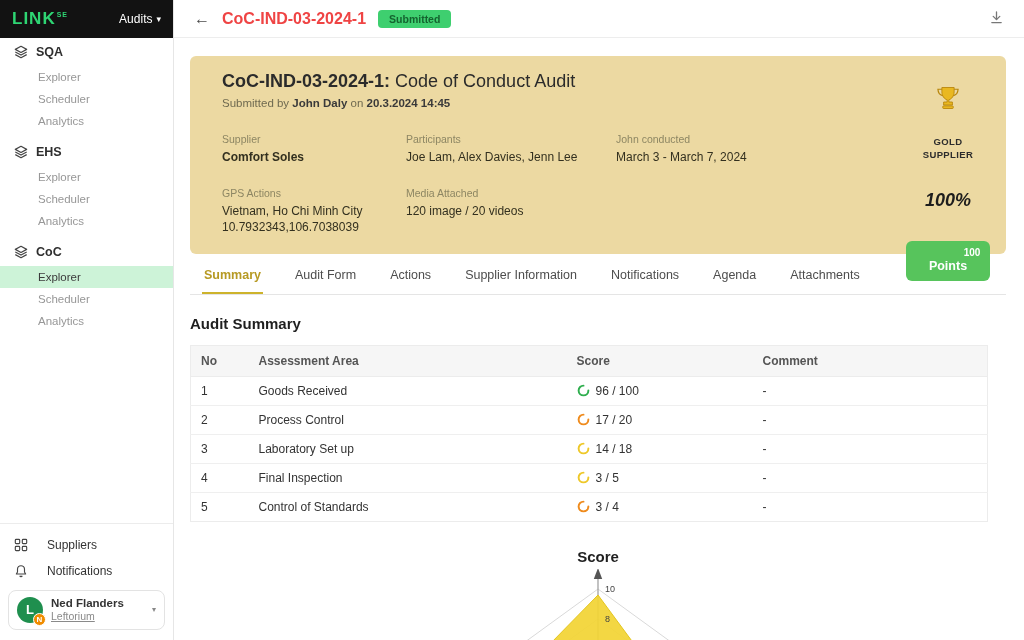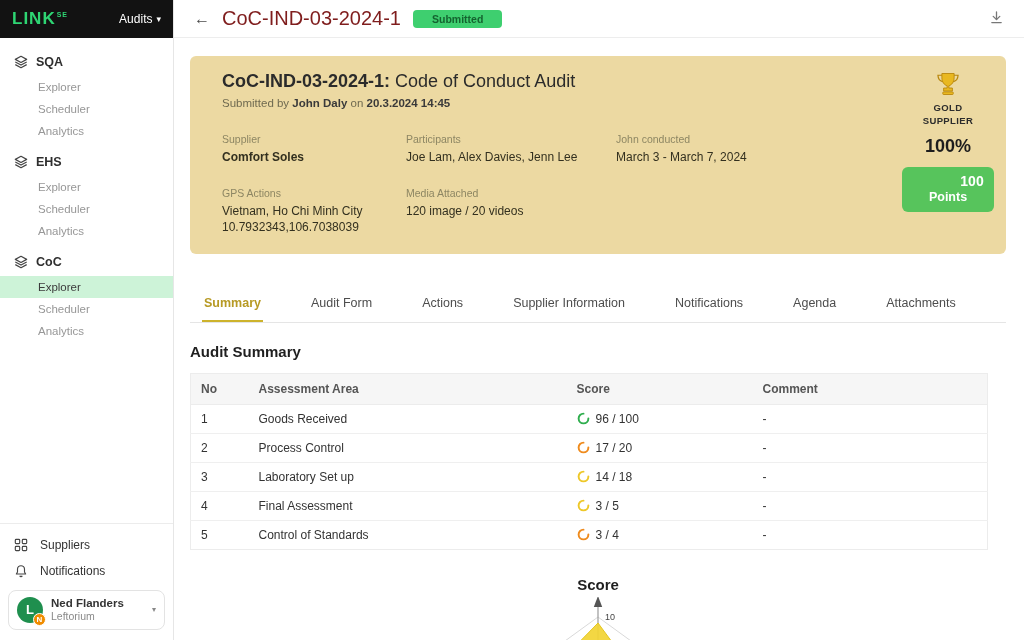--- a/index.html
+++ b/index.html
@@ -10,81 +10,81 @@
   
   .sidebar { width:174px; min-width:174px; height:640px; border-right:1px solid #e6e6e6;
     display:flex; flex-direction:column; background:#fff; }
   .brand { height:38px; background:#121212; display:flex; align-items:center;
     justify-content:space-between; padding:0 12px; }
   .logo { color:#2ed573; font-weight:bold; font-size:17px; letter-spacing:1px; cursor:pointer; }
   .logo-suffix { font-size:7px; vertical-align:super; margin-left:1px; color:#2ed573; }
   .audits-dd { background:none; border:none; color:#fff; font-size:12px; cursor:pointer;
     font-family:inherit; display:flex; align-items:center; gap:4px; }
   .audits-dd .caret { font-size:9px; }
-  .side-nav { padding-top:10px; }
+  .side-nav { }
   .nav-section { margin-bottom:6px; }
   .nav-section-head { display:flex; align-items:center; gap:8px; padding:7px 14px;
     font-size:12.5px; font-weight:bold; color:#2e2e2e; cursor:pointer; }
   .nav-section-head svg { width:14px; height:14px; color:#444; }
   .nav-item { padding:5px 14px 5px 38px; font-size:11.5px; color:#979797; cursor:pointer; }
   .nav-item.active { background:#cdf3d8; color:#3b3b3b; }
   .side-footer { margin-top:auto; border-top:1px solid #ececec; padding:8px 8px 10px 8px; }
-  .side-foot-item { display:flex; align-items:flex-start; gap:12px; padding:6px 6px;
+  .side-foot-item { display:flex; align-items:flex-start; gap:19px; padding:6px 6px;
     font-size:12px; color:#333; cursor:pointer; }
   .side-foot-item svg { width:14px; height:14px; color:#444; }
   .user-card { margin-top:6px; border:1px solid #e3e3e3; border-radius:8px; padding:6px 8px;
     display:flex; align-items:center; gap:8px; cursor:pointer; }
   .avatar { position:relative; width:26px; height:26px; min-width:26px; }
   .avatar-circle { width:26px; height:26px; border-radius:50%; background:#1f8f4e; color:#fff;
     font-size:13px; font-weight:bold; display:flex; align-items:center; justify-content:center; }
   .avatar-badge { position:absolute; right:-3px; bottom:-3px; width:13px; height:13px;
     border-radius:50%; background:#f08c00; color:#fff; font-size:8px; font-weight:bold;
     display:flex; align-items:center; justify-content:center; border:1.5px solid #fff; }
   .user-texts { line-height:1.2; flex:1; }
   .user-name { font-size:11.5px; font-weight:bold; color:#333; }
-  .user-org { font-size:10.5px; color:#8a8a8a; }
+  .user-org { font-size:10.5px; color:#8a8a8a;text-decoration:underline; }
   .user-caret { font-size:8px; color:#888; }
 
   
   .main { flex:1; display:flex; flex-direction:column; height:640px; overflow:hidden; }
   .topbar { height:38px; min-height:38px; display:flex; align-items:center; gap:12px;
     padding:0 20px; border-bottom:1px solid #ededed; background:#fff; }
   .back-btn { background:none; border:none; font-size:16px; color:#4a4a4a; cursor:pointer; font-family:inherit; }
-  .page-title { font-size:20px; color:#7f1d1d; font-weight:normal; }
-  .status-pill { font-size:10.5px; font-weight:bold; padding:3px 19px; border-radius:4px; }
+  .page-title { font-size:16px; color:#ef4444; font-weight:bold; }
+  .status-pill { font-size:10.5px; font-weight:bold; padding:3px 11px; border-radius:4px; }
   .topbar-spacer { flex:1; }
   .download-btn { background:none; border:none; cursor:pointer; color:#777; }
   .download-btn svg { width:15px; height:15px; }
 
   .content { flex:1; padding:18px 18px 0 16px; overflow:hidden; }
 
   
   .audit-card { border-radius:6px; padding:15px 16px 18px 16px; position:relative; }
   .card-title { font-size:18px; color:#2b2b2b; }
   .card-title .t-prefix { font-weight:bold; }
   .card-sub { margin-top:5px; font-size:11.5px; color:#6f6a50; }
   .card-sub b { color:#3a3a3a; }
   .fields-grid { margin-top:24px; display:grid; grid-template-columns:184px 210px 230px;
     grid-row-gap:22px; grid-column-gap:0; padding-right:110px; }
   .field-label { font-size:10.5px; color:#8d8663; margin-bottom:4px; }
   .field-value { font-size:12px; color:#33301f; line-height:1.35; max-width:175px; }
   .field-value.bold { font-weight:bold; }
-  .award { position:absolute; top:14px; right:22px; width:72px; display:flex;
-    flex-direction:column; align-items:center; text-align:center; }
+  .award { position:absolute; top:28px; right:22px; width:72px; display:flex;
+    flex-direction:column; align-items:center; text-align:center;gap:20px; }
   .award svg { width:28px; height:28px; }
   .award-tier { margin-top:4px; font-size:9.5px; font-weight:bold; color:#2c2c2c;
     letter-spacing:.4px; line-height:1.35; width:60px; }
-  .award-percent { margin-top:8px; font-size:18px; font-weight:bold; color:#1d1d1d; }
+  .award-percent { margin-top:8px; font-size:18px; font-weight:bold; color:#1d1d1d;font-style:italic; }
   .points-badge { margin-top:10px; border-radius:6px; padding:6px 10px; color:#fff;
     font-weight:bold; line-height:1.25; cursor:default; }
-  .points-value { font-size:14px;margin-left:48px; }
+  .points-value { font-size:10px;margin-left:48px; }
   .points-label { font-size:12.5px; }
 
   
-  .tabs { margin-top:34px; display:flex; gap:46px; border-bottom:1px solid #e5e5e5; padding:0 12px; }
+  .tabs { margin-top:6px; display:flex; gap:30px; border-bottom:1px solid #e5e5e5; padding:0 12px; }
   .tab { font-size:12.5px; color:#4d4d4d; padding:8px 2px 10px 2px; cursor:pointer;
     border-bottom:2px solid transparent; }
   .tab.active { color:#b79a24; font-weight:bold; border-bottom-color:#cdb32c; }
 
   
   .summary-heading { margin:20px 0 13px 0; font-size:15px; font-weight:bold; color:#1f1f1f; }
   table.audit-table { border-collapse:collapse; width:calc(100% - 18px);
     border:1px solid #ececec; }
   .audit-table th { background:#f6f6f6; text-align:left; font-size:12px; color:#555;
     font-weight:bold; padding:8px 10px; border-bottom:1px solid #ececec; }
@@ -317,21 +317,21 @@
                       <path d="M8 2 A6 6 0 1 0 14 8"></path>
                     </svg>
                   </span>
                   <span>14 / 18</span>
                 </span>
               </td>
             <td>-</td>
           </tr>
           <tr>
             <td>4</td>
-            <td>Final Assessment</td>
+            <td>Final Inspection</td>
             <td>
                 <span class="score-cell">
                   <span class="gauge" style="color: rgb(238, 200, 41);">
                     <svg viewBox="0 0 16 16" fill="none" stroke="currentColor" stroke-width="2.4" stroke-linecap="round">
                       <path d="M8 2 A6 6 0 1 0 14 8"></path>
                     </svg>
                   </span>
                   <span>3 / 5</span>
                 </span>
               </td>

